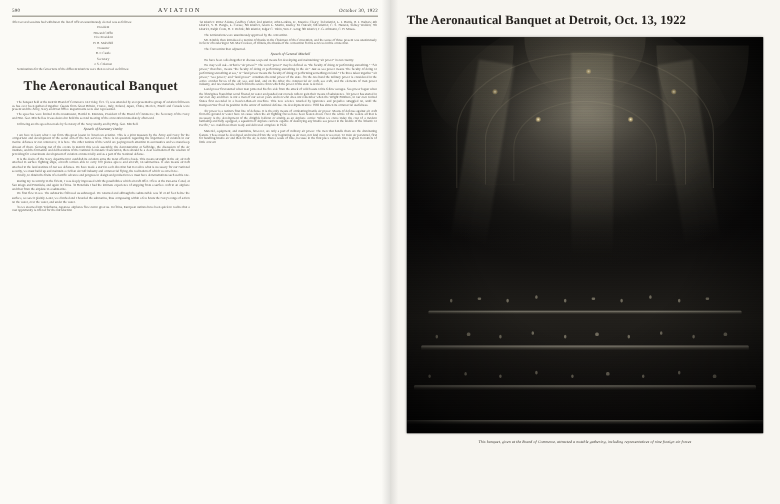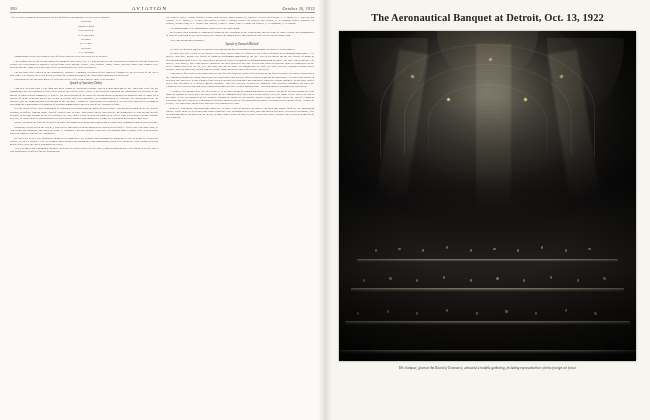--- a/index.html
+++ b/index.html
@@ -91,21 +91,20 @@
   .right-page {
     position: relative;
     width: 325px;
     height: 420px;
     background: #f7f5f0;
     box-sizing: border-box;
     padding: 10px 14px;
     overflow: hidden;
   }
   .right-title {
-    text-align: center;
     font-size: 10.5px;
     color: #262320;
     margin: 2px 0 8px 0;
     letter-spacing: 0.1px;
   }
   .photo-frame {
     width: 297px;
     height: 330px;
     margin: 0 auto;
     background: #0c0b0a;
@@ -218,20 +217,21 @@
         <p class="officer-block">Howard Coffin</p>
         <p class="officer-block">Vice President</p>
         <p class="officer-block">H. H. Mulvihill</p>
         <p class="officer-block">Treasurer</p>
         <p class="officer-block">B. F. Castle</p>
         <p class="officer-block">Secretary</p>
         <p class="officer-block">J. S. Coleman</p>
 
         <p>Nominations for the Governors of the different Districts were then received as follows:</p>
 
+        <h1 class="banquet-title">The Aeronautical Banquet</h1>
 
         <p>The banquet held at the Detroit Board of Commerce on Friday, Oct. 13, was attended by so representative group of aviation followers as has ever been gathered together. Guests from Great Britain, France, Italy, Poland, Japan, China, Mexico, Brazil and Canada were present and the Army, Navy and Post Office Departments were also represented.</p>
         <p>The speeches were limited to the toastmaster, Harold E. Emmons, President of the Board of Commerce; the Secretary of the Navy and Hon. Geo. Mitchell as it was desired to hold the second meeting of the convention immediately afterward.</p>
         <p>Following are the speeches made by Secretary of the Navy Denby and by Brig. Gen. Mitchell.</p>
 
         <p class="subhead">Speech of Secretary Denby</p>
 
         <p>I am here to learn what I can from this great lesson in American aviation. This is a joint museum by the Army and Navy for the comparison and development of the aerial arm of the two services. There is no question regarding the importance of aviation in our marine defenses or our commerce; it is here. The other nations of the world are paying much attention to aeronautics and we must keep abreast of them. Growing out of the events in Detroit this week assembly, the demonstration at Selfridge, the discussion of the air institute, and the formation and deliberations of the National Aeronautic Association, there should be a clear realization of the wisdom of providing for a maximum development of aviation commercially and as a part of the National defense.</p>
         <p>It is the desire of the Navy department to establish its aviation arms the most effective basis. This means strength in the air, aircraft attached to surface fighting ships, aircraft carriers able to carry 100 planes apiece and aircraft, on submarines. It also means aircraft attached to the land stations of our sea defenses. We have made a start in each direction but to realize what is necessary for our National security, we must build up and maintain a civilian aircraft industry and commercial flying, the realization of which we now have.</p>
         <p>Finally, to obtain the fruits of scientific advance and progress in design and production we must have demonstrations such as this one.</p>

